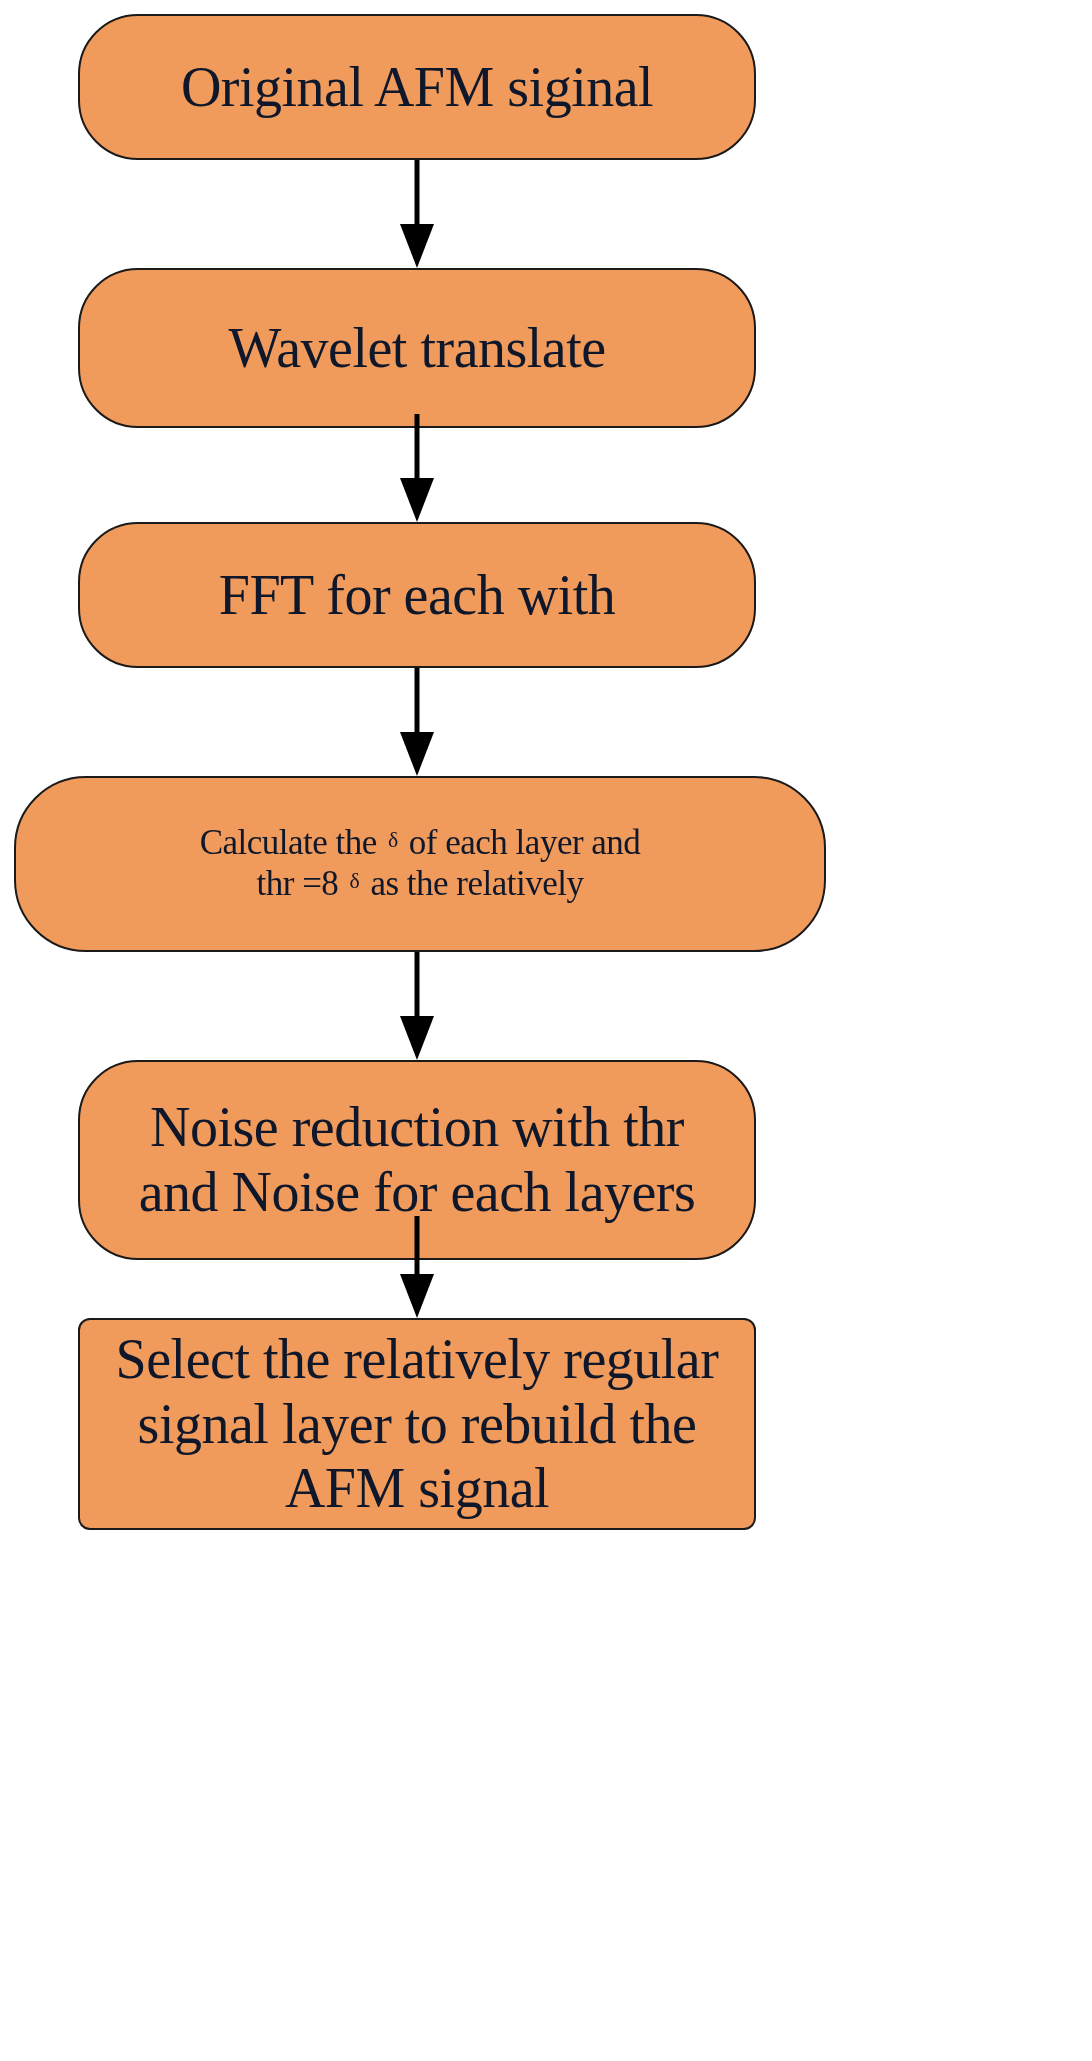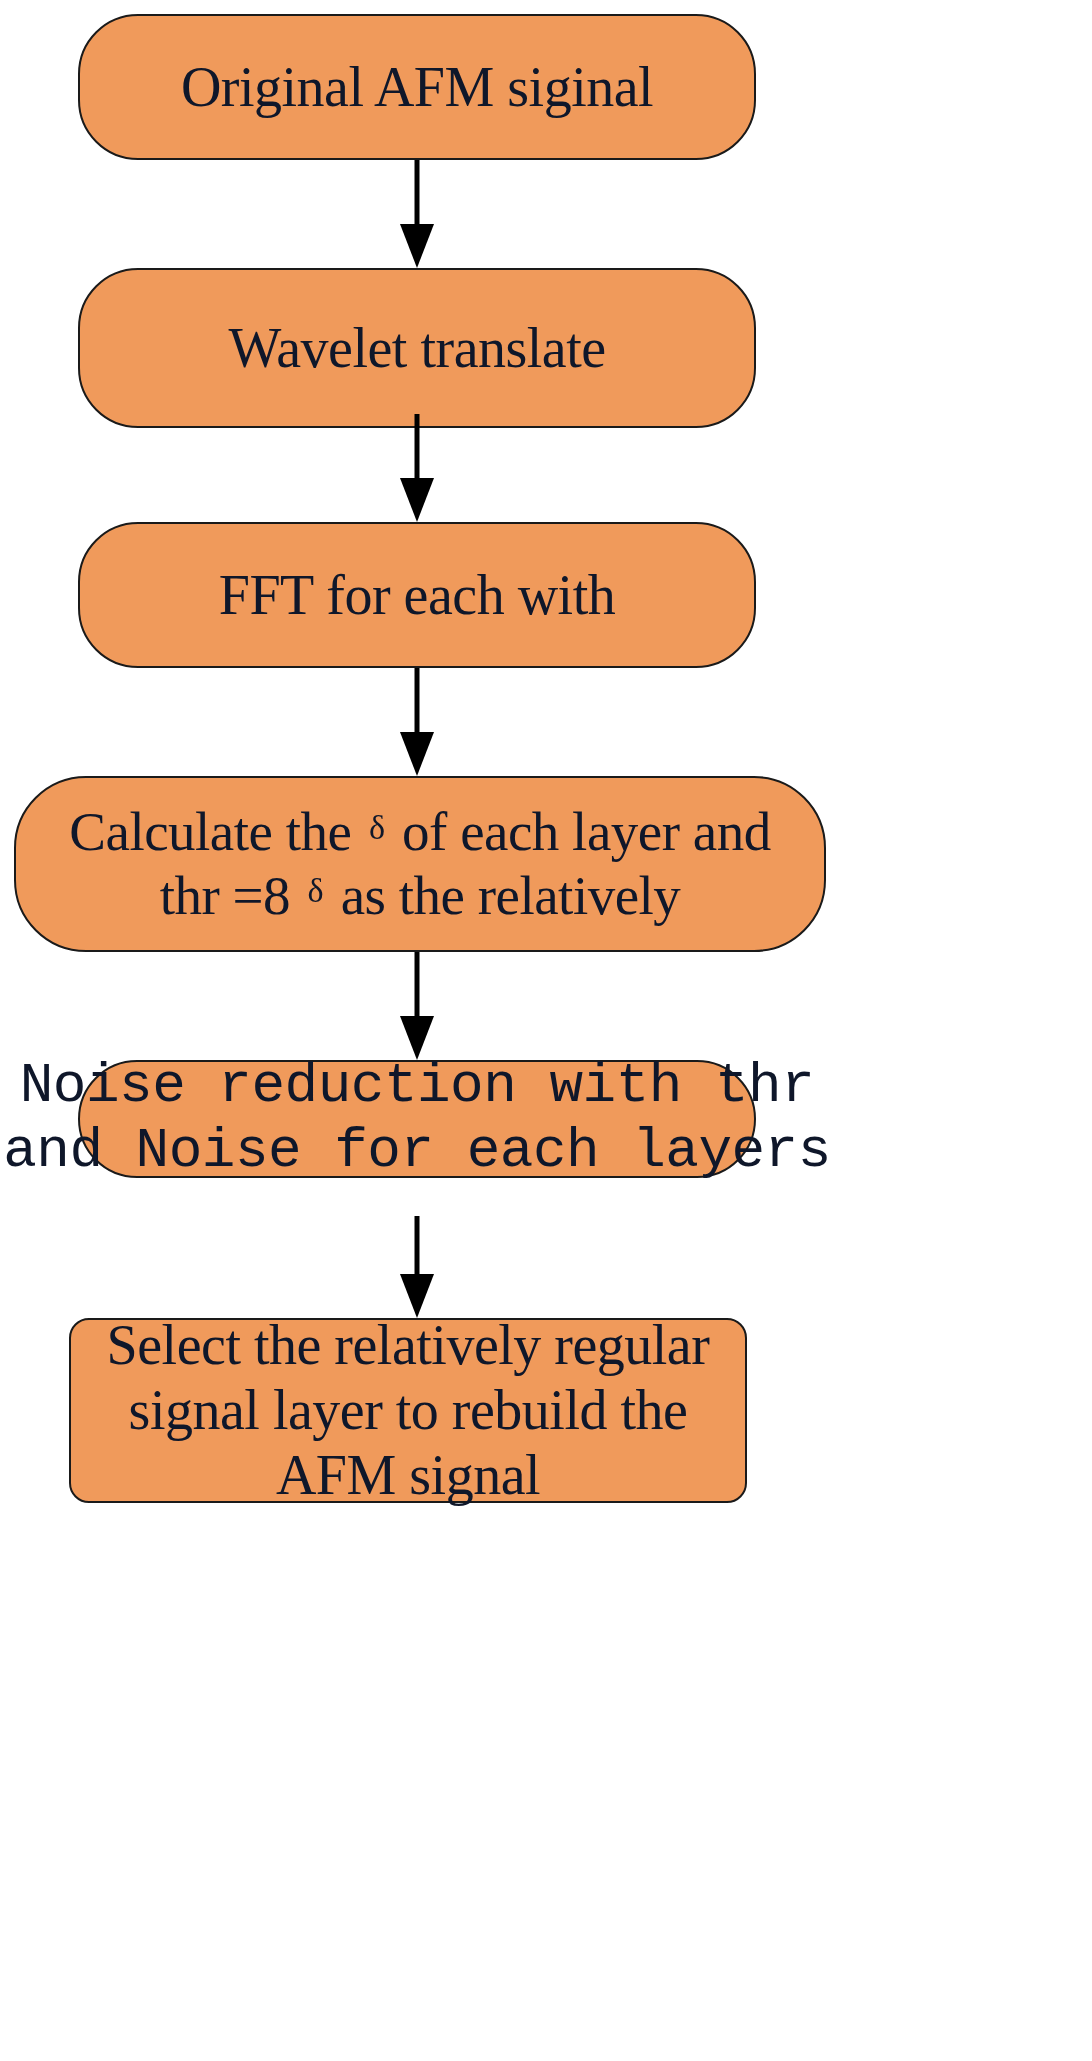--- a/index.html
+++ b/index.html
@@ -69,24 +69,24 @@
   .connector svg {
     display: block;
     overflow: visible;
   }
 
   
   #node-1 { left: 78px;  top: 14px;   width: 678px; height: 146px; }
   #node-2 { left: 78px;  top: 268px;  width: 678px; height: 160px; }
   #node-3 { left: 78px;  top: 522px;  width: 678px; height: 146px; }
   #node-4 { left: 14px;  top: 776px;  width: 812px; height: 176px;
-            border-radius: 72px; font-size: 55px; }
-  #node-5 { left: 78px;  top: 1060px; width: 678px; height: 118px; font-family: Liberation Mono, monospace; }
-  #node-6 { left: 69px;  top: 1318px; width: 678px; height: 185px;
-            border-radius: 20px; }
+            border-radius: 72px; font-size: 35px; }
+  #node-5 { left: 78px;  top: 1060px; width: 678px; height: 200px; }
+  #node-6 { left: 78px;  top: 1318px; width: 678px; height: 212px;
+            border-radius: 12px; }
 
   #conn-1 { top: 160px; height: 108px; }
   #conn-2 { top: 414px; height: 108px; }
   #conn-3 { top: 668px; height: 108px; }
   #conn-4 { top: 952px; height: 108px; }
   #conn-5 { top: 1216px; height: 102px; }
 </style>
 </head>
 <body>
 

